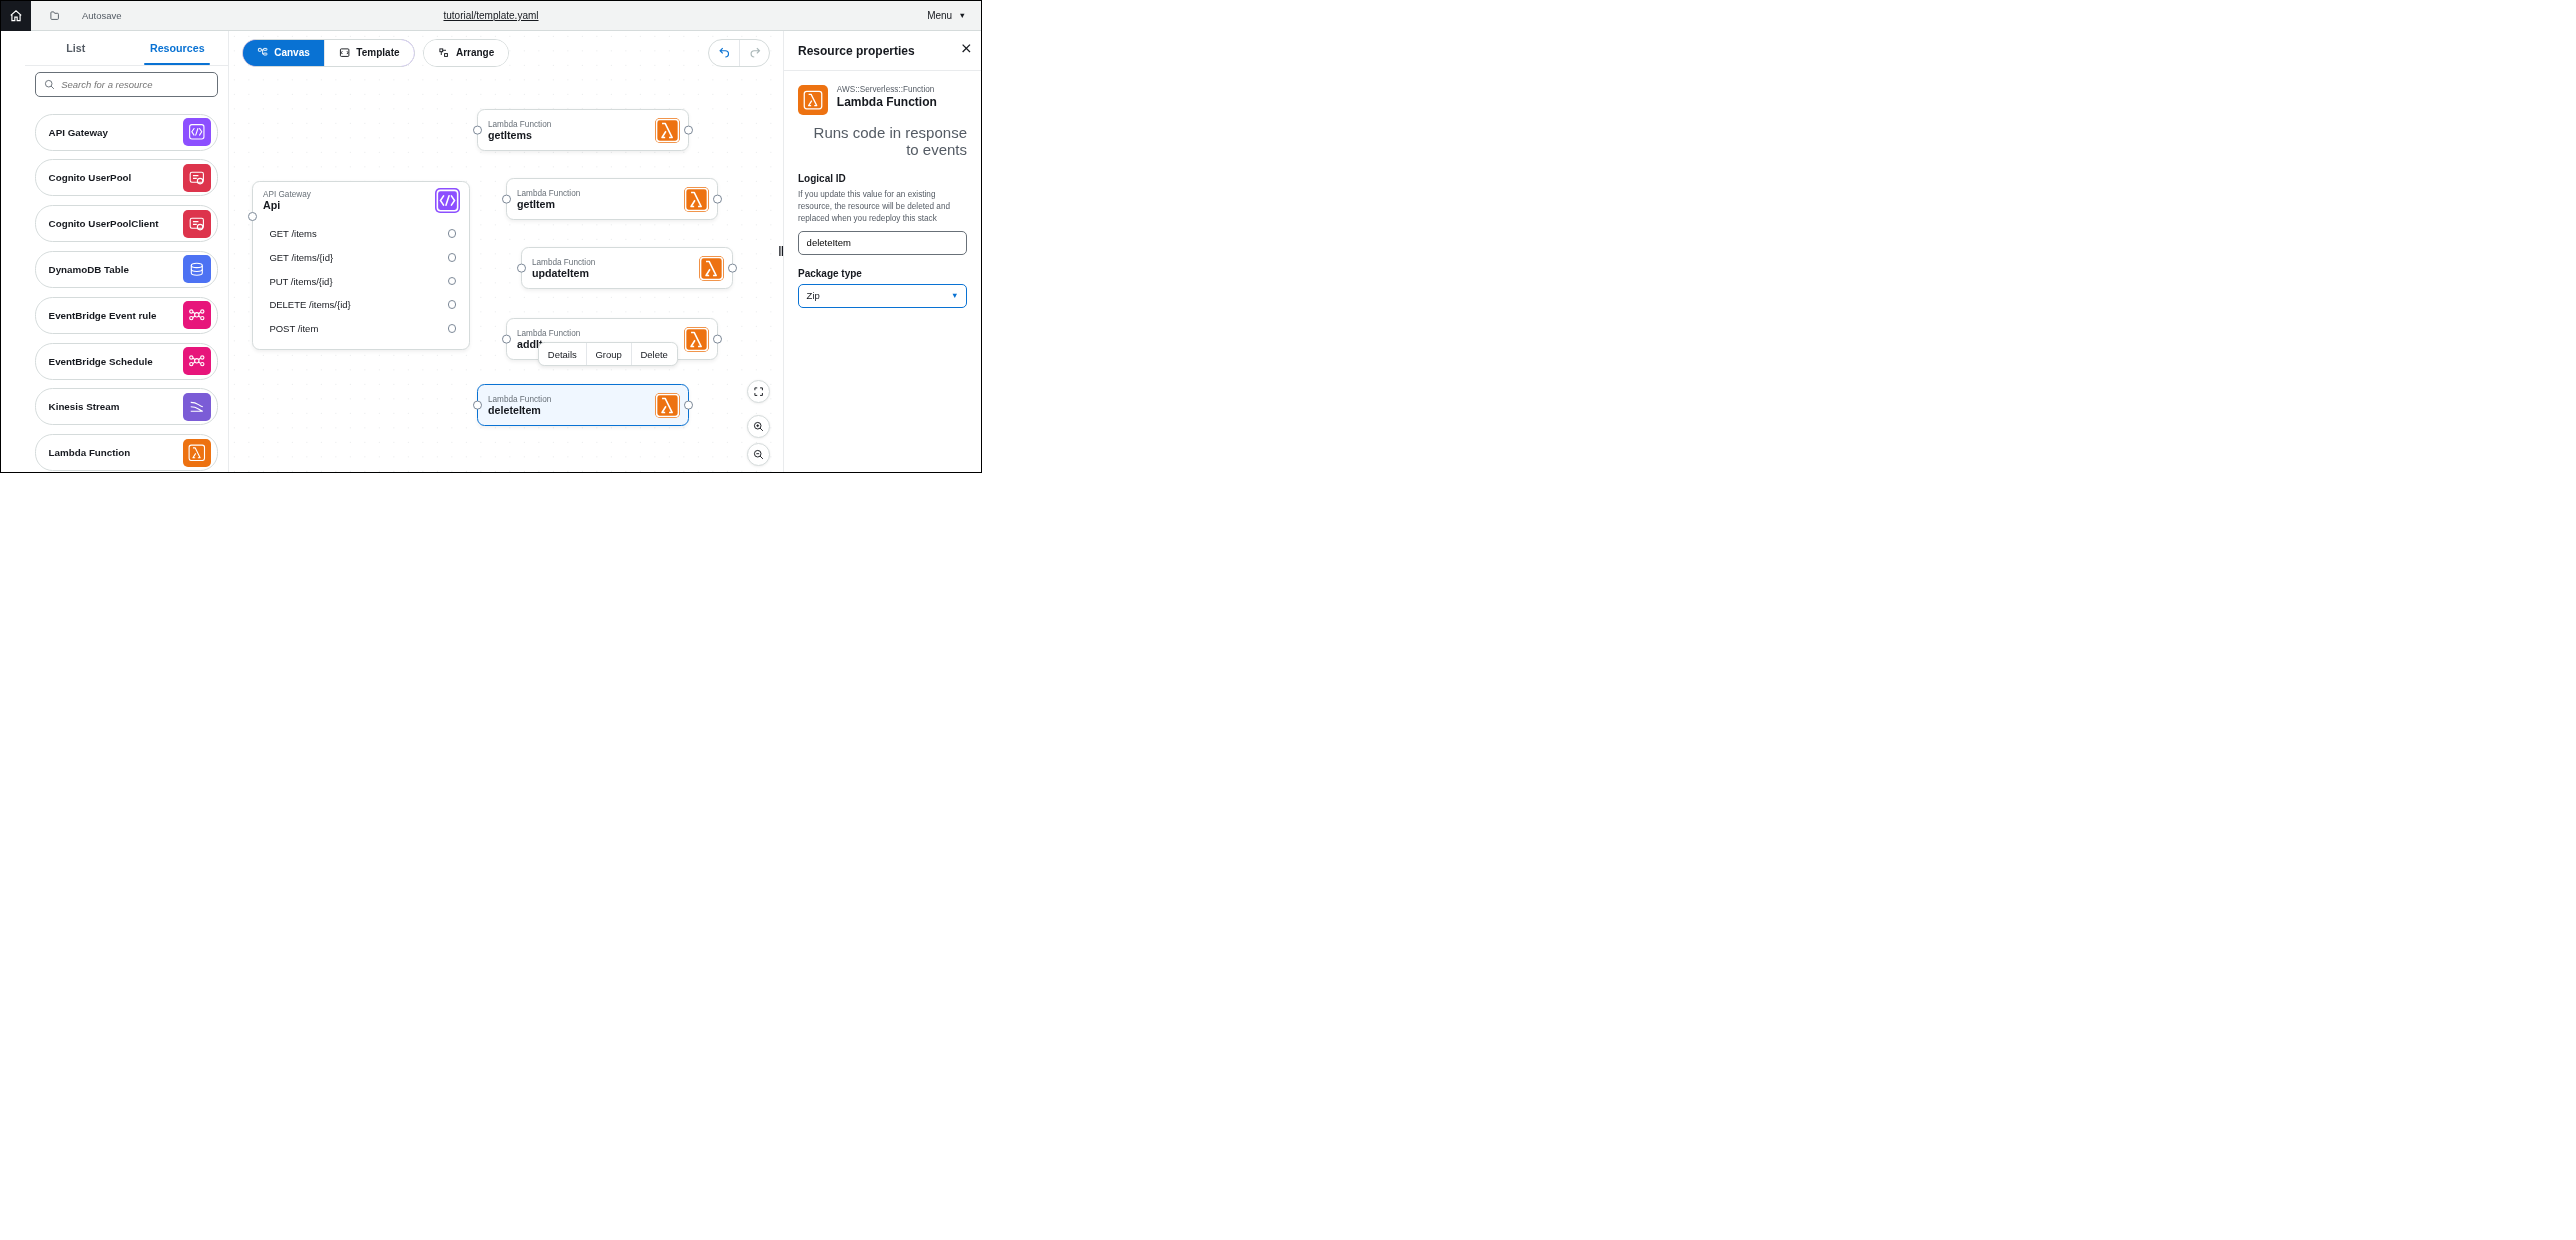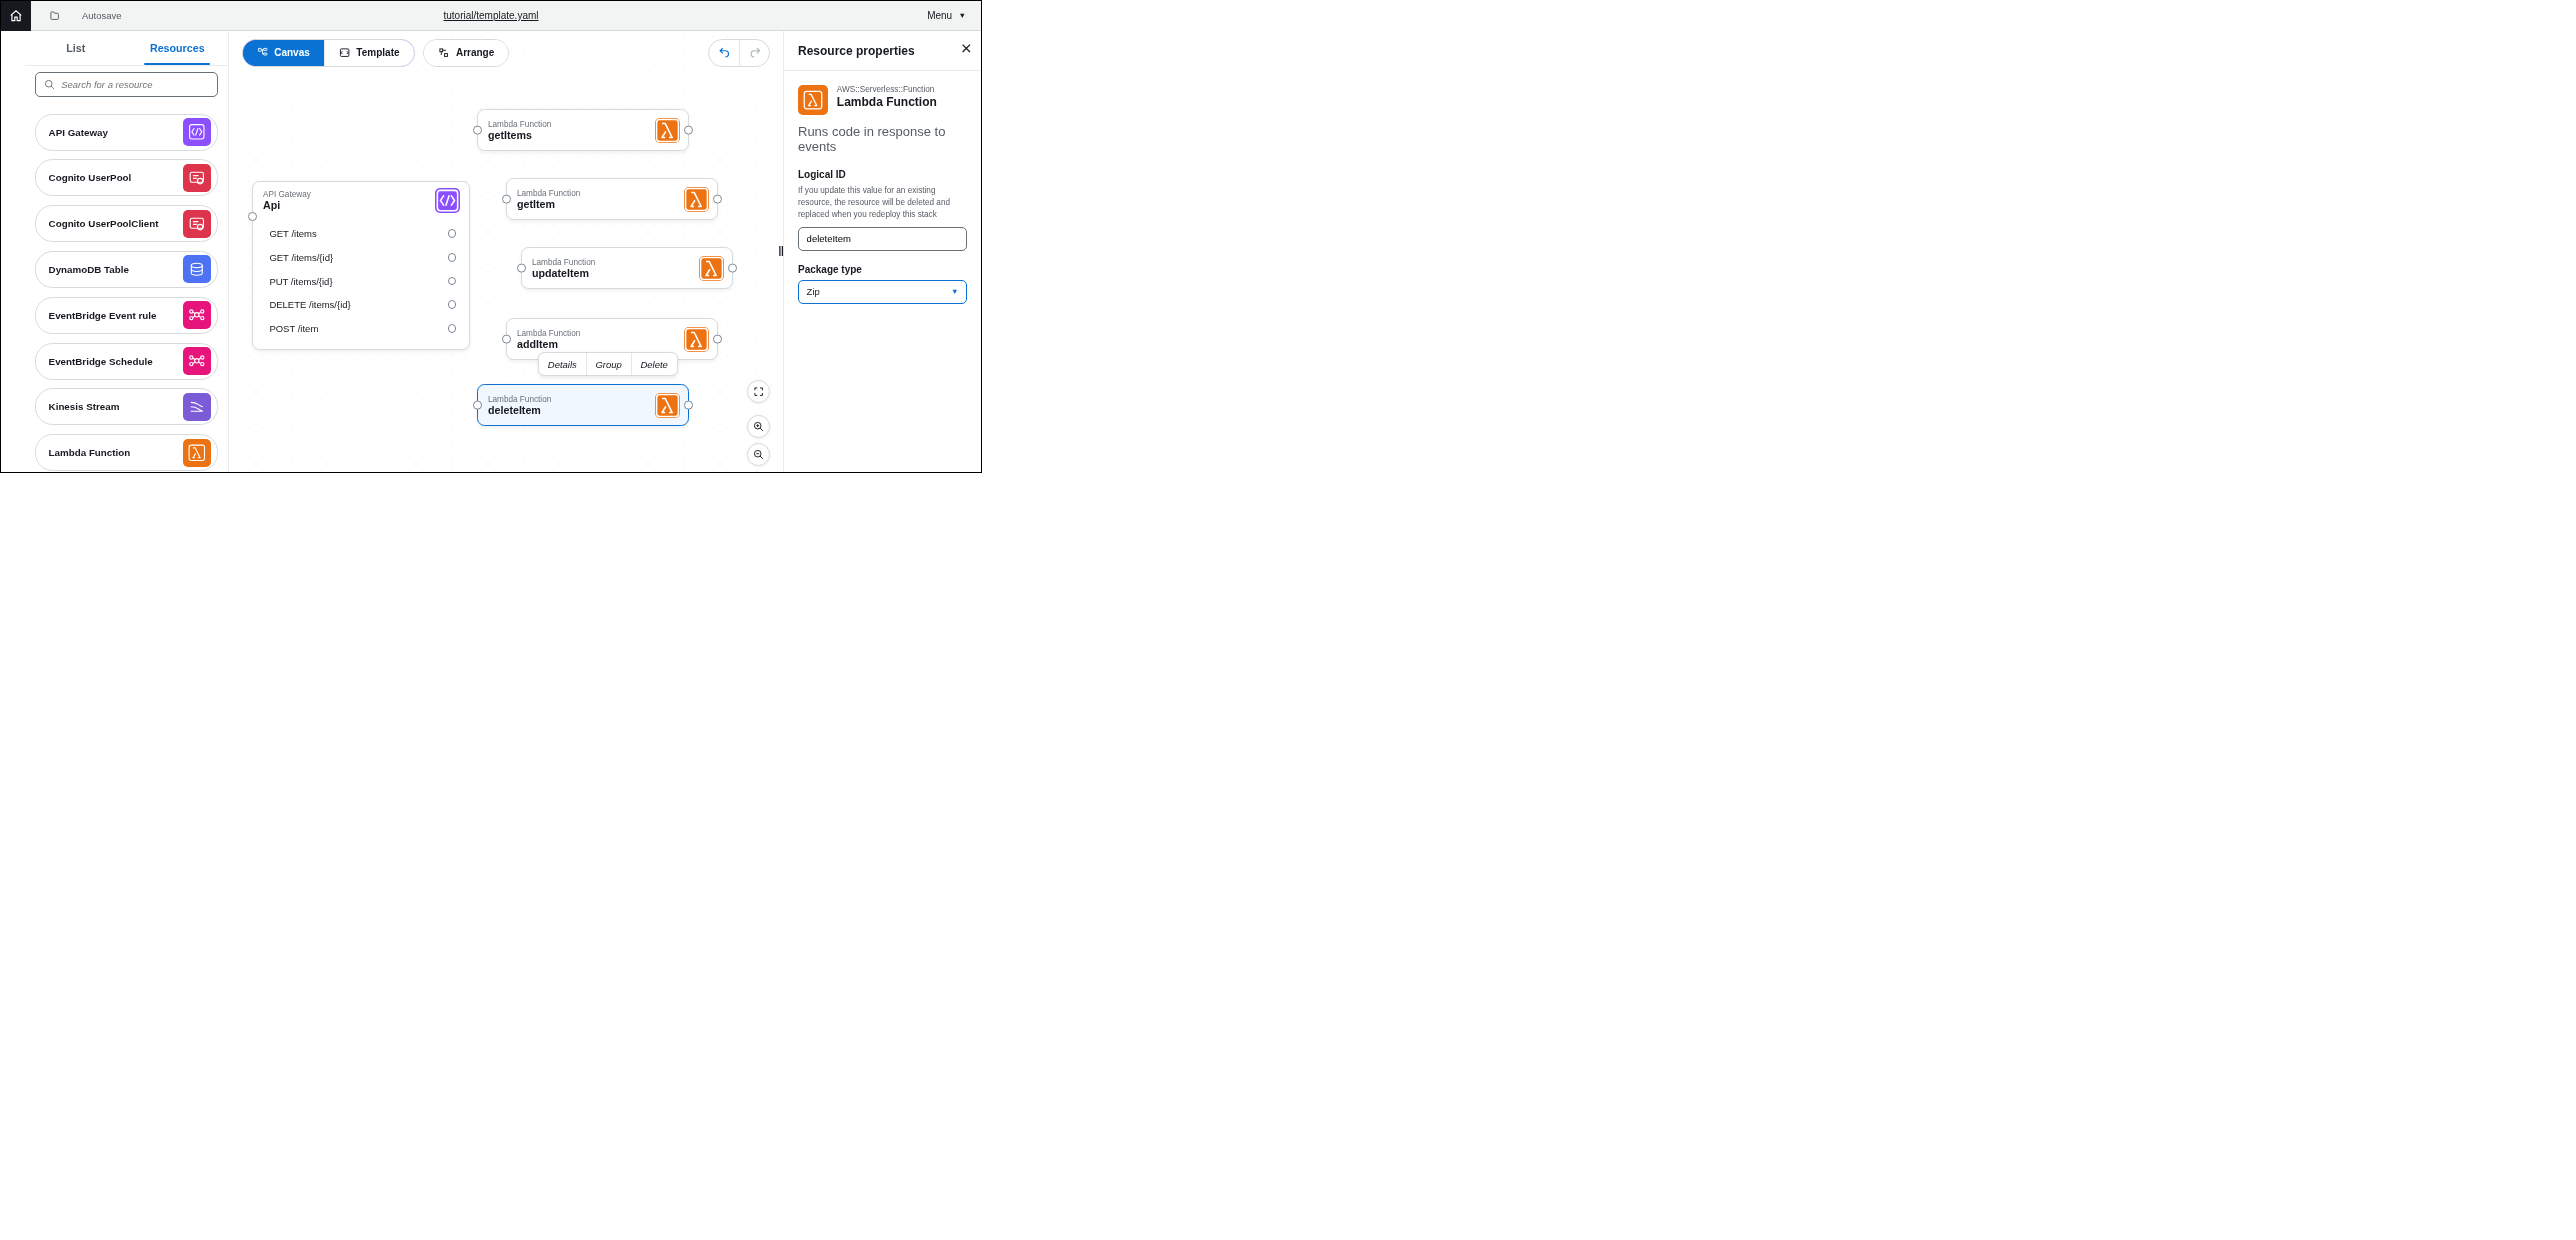--- a/index.html
+++ b/index.html
@@ -220,21 +220,21 @@
   .rp-summary {
     display: flex; gap: 8.8px; padding: 14px 14px 8.8px;
   }
   .rp-summary .big-icon {
     width: 30px; height: 30px; border-radius: 5px;
     background: #ed7211; display:flex; align-items:center; justify-content:center;
   }
   .rp-summary .big-icon svg { width:20px; height:20px; }
   .rp-type { font-size: 8.2px; color: #545b64; margin-bottom: 1.3px; }
   .rp-name { font-size: 12px; font-weight: 800; line-height: 1.2; }
-  .rp-desc { padding: 0 14px 15px; font-size: 13px; color: #545b64; }
+  .rp-desc { padding: 0 14px 15px; font-size: 15px; color: #545b64; text-align: right; }
   .rp-field { padding: 0 14px 12.6px; }
   .rp-label { font-weight: 800; font-size: 10px; margin-bottom: 5px; }
   .rp-help { font-size: 8.2px; color: #545b64; line-height: 1.45; margin-bottom: 6.3px; }
   .rp-input {
     width: 100%; height: 24px; border: 0.6px solid #687078; border-radius: 5px;
     padding: 0 7.6px; font-size: 9.5px; outline: none;
   }
   .rp-select {
     width: 100%; height: 24px; border: 1px solid #0972d3; border-radius: 5px;
     padding: 0 7.6px; font-size: 9.5px; display: flex; align-items: center; justify-content: space-between;
@@ -546,21 +546,21 @@
               <div class="node-title-lg">deleteItem</div>
             </div>
           <div class="node-bigicon bg-orange">
               <svg viewBox="0 0 32 32">
                 <use href="#lambda-glyph"></use>
               </svg>
             </div>
         </div>
       </div>
 
-      <div class="context-pill" style="left:309px; top:321px;font-style:italic;">
+      <div class="context-pill" style="left:309px; top:311px;">
         <span>Details</span>
         <span>Group</span>
         <span>Delete</span>
       </div>
 
       <div class="circle-btn" style="right:12.6px; top:349px;">
         <svg viewBox="0 0 24 24">
             <path d="M4 9 V4 h5 M20 9 V4 h-5 M4 15 v5 h5 M20 15 v5 h-5"></path>
           </svg>
       </div>

